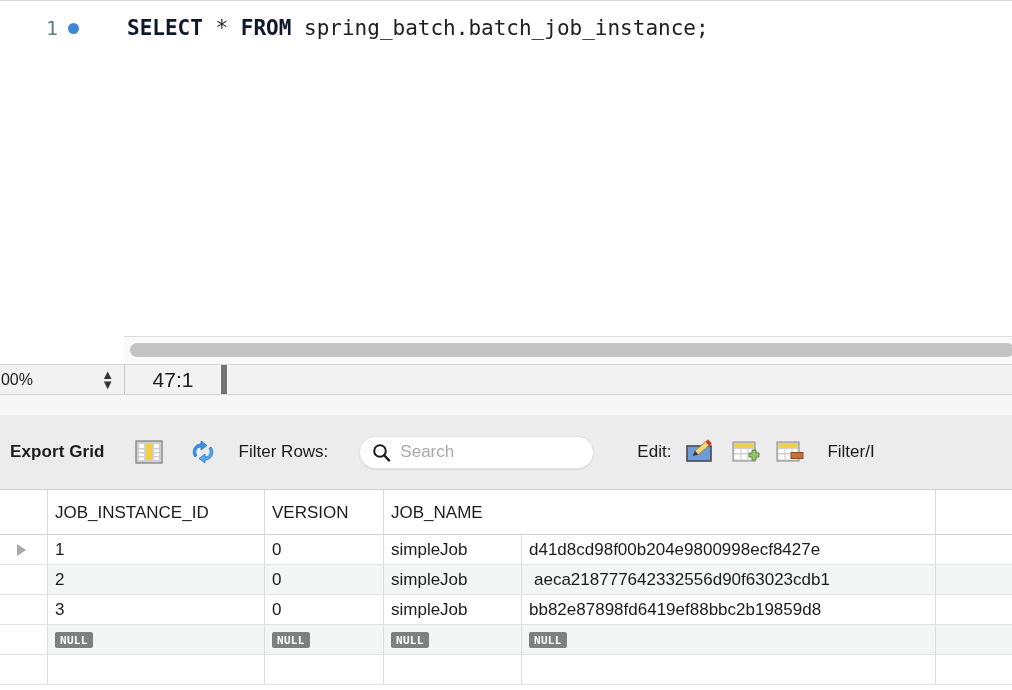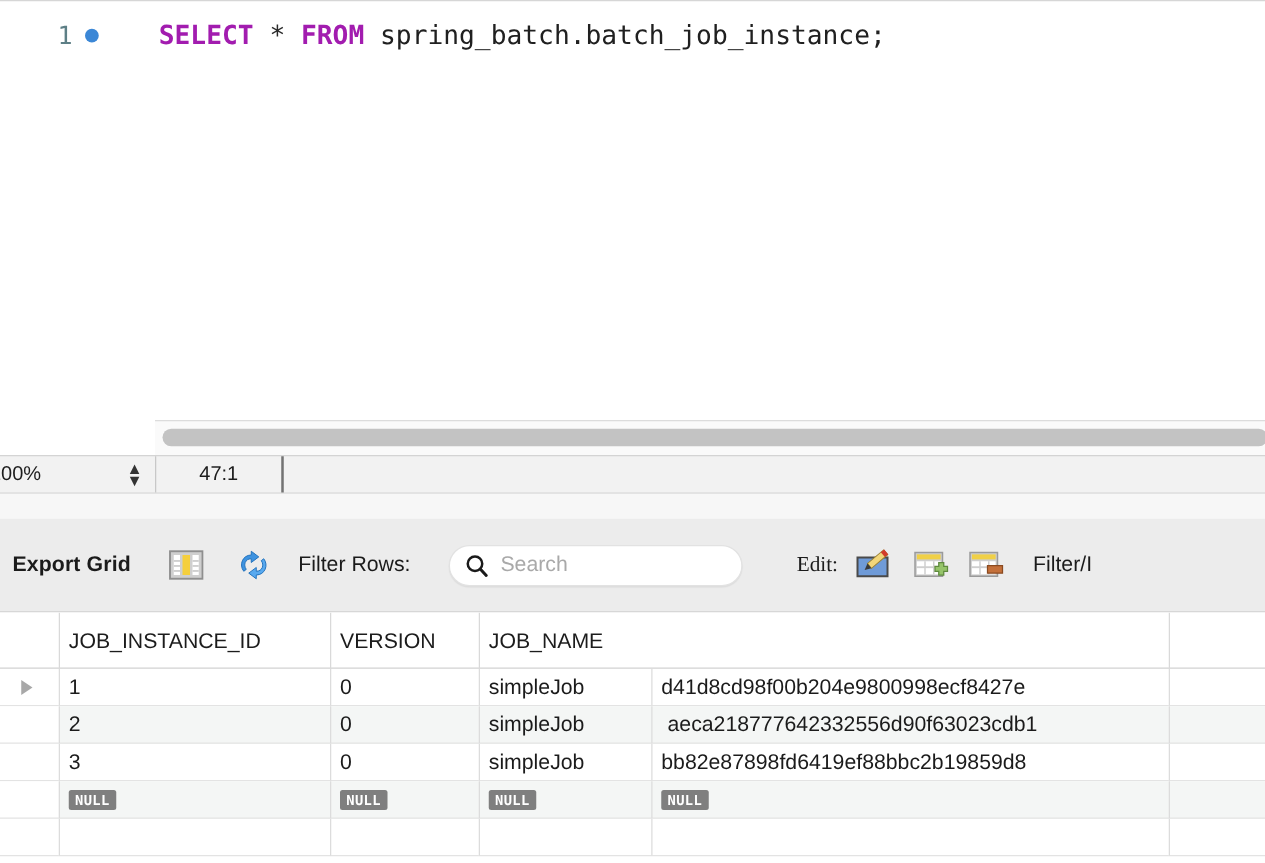--- a/index.html
+++ b/index.html
@@ -29,21 +29,21 @@
   .gutter-num {
     display: inline-block; width: 58px; text-align: right;
     color: #5d7f86; font-size: 20px;
     font-family: "DejaVu Sans Mono", "Liberation Mono", monospace;
   }
   .bp-dot {
     display: inline-block; width: 11px; height: 11px; border-radius: 50%;
     background: #3b87d6; margin-left: 10px; margin-right: 48px;
     vertical-align: middle;
   }
-  .kw { color: #a21caf; font-weight: bold; }
+  .kw { color: #0f172a; font-weight: bold; }
   .op { color: #2b2b2b; }
   .ident { color: #202020; }
 
   
   .hscroll-wrap {
     position: absolute; left: 124px; top: 336px; width: 888px; height: 28px;
     background: #fafafa;
     border-top: 1px solid #dcdcdc;
   }
   .hscroll-thumb {
@@ -67,21 +67,21 @@
   }
   .sb-zoom-val { margin-left: -8px; font-size: 16px; }
   .stepper {
     display: flex; flex-direction: column; align-items: center;
     justify-content: center; line-height: 0.75; color: #333;
     font-size: 11px;
   }
   .stepper span { display: block; font-size: 13px; }
   .sb-pos {
     width: 102px; display: flex; align-items: center; justify-content: center;
-    border-right: 2px solid #737373; font-size: 16px;
+    border-right: 6px solid #737373; font-size: 21px;
   }
   .sb-rest { flex: 1; }
 
   
   .gap-below {
     position: absolute; left: 0; top: 395px; width: 1012px; height: 20px;
     background: #f7f7f7;
   }
 
   
@@ -222,21 +222,21 @@
     <div class="tb-label" style="margin-right:31px;">Filter Rows:</div>
 
     <div class="search-pill">
       <svg width="19" height="19" viewBox="0 0 19 19">
         <circle cx="8" cy="8" r="5.8" fill="none" stroke="#1a1a1a" stroke-width="2"></circle>
         <line x1="12.2" y1="12.2" x2="17" y2="17.4" stroke="#1a1a1a" stroke-width="2.4" stroke-linecap="round"></line>
       </svg>
       <span class="search-ph">Search</span>
     </div>
 
-    <div class="tb-label" style="margin-left:43px; margin-right:14px;font-family:Liberation Serif, serif;">Edit:</div>
+    <div class="tb-label" style="margin-left:43px; margin-right:14px;">Edit:</div>
 
     <div class="tb-icon" style="margin-right:16px;">
       <svg width="30" height="28" viewBox="0 0 30 28">
         <rect x="2" y="8" width="24" height="15" fill="#6f9bd8" stroke="#4a4a4a" stroke-width="1.6"></rect>
         <g transform="rotate(-40 18 10)">
           <rect x="10" y="7" width="17" height="5" fill="#f2d67a" stroke="#9a8033" stroke-width="0.8"></rect>
           <polygon points="10,7 10,12 5,9.5" fill="#3a3a3a"></polygon>
           <rect x="24" y="7" width="3.5" height="5" fill="#d23b2a"></rect>
         </g>
       </svg>

